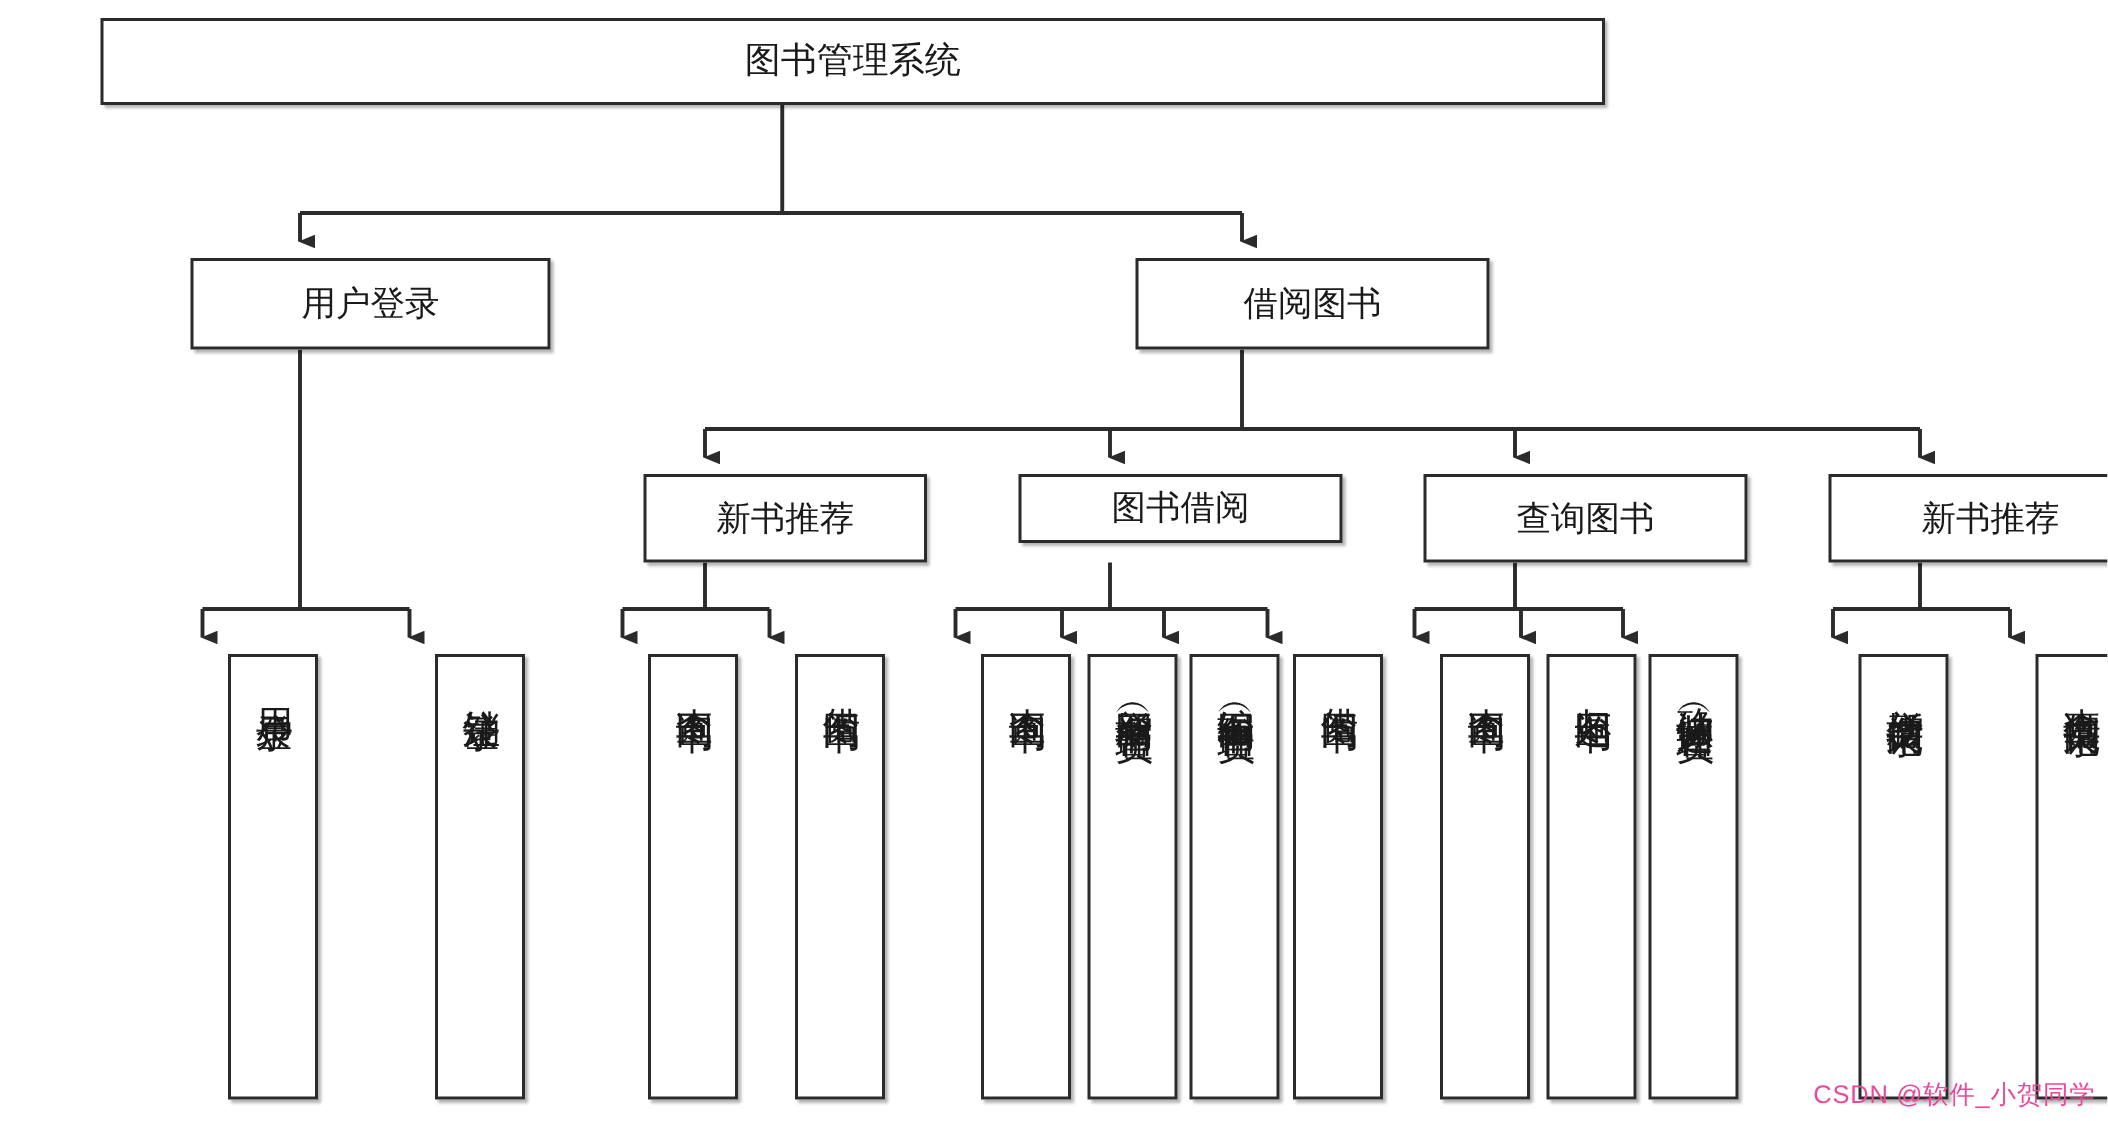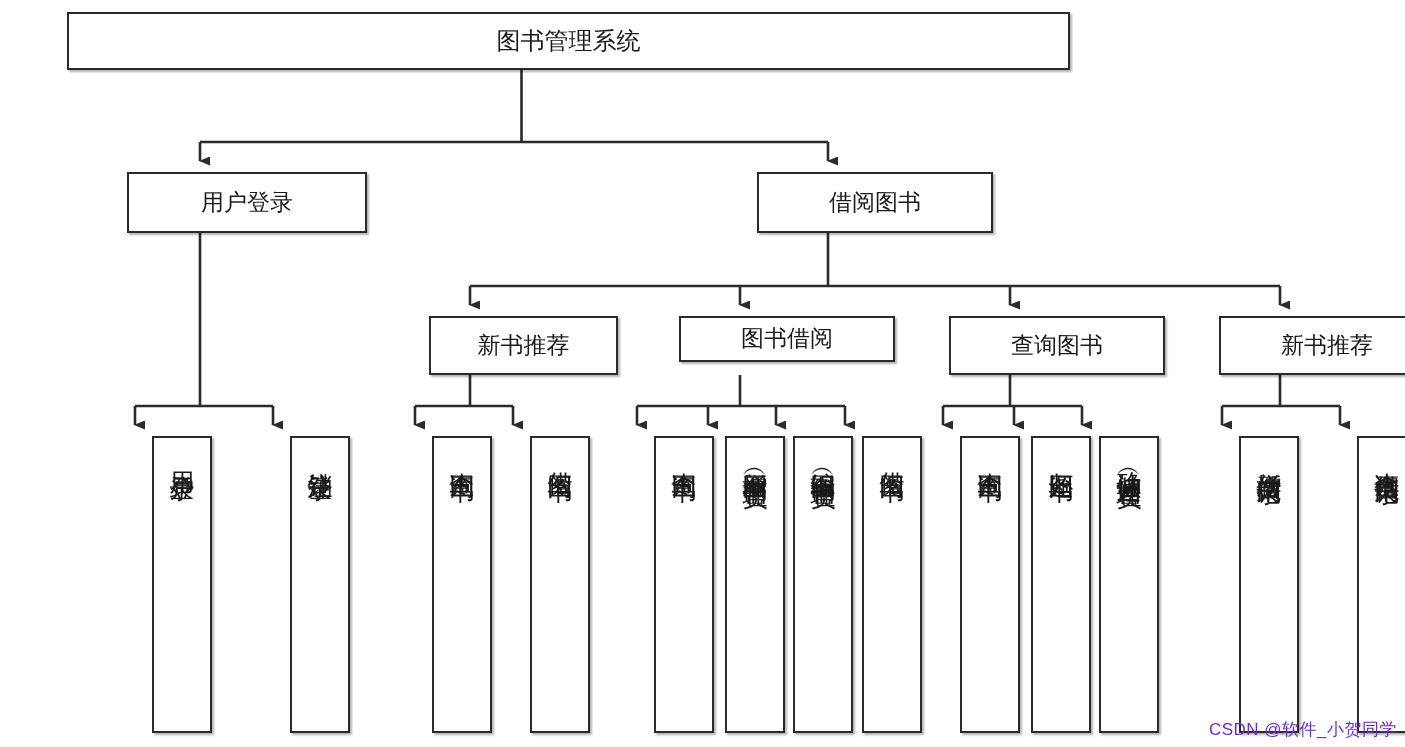--- a/index.html
+++ b/index.html
@@ -59,21 +59,21 @@
     text-orientation: upright;
     font-size: 25px;
     letter-spacing: 2px;
     line-height: 1;
   }
   .watermark {
     position: absolute;
     right: 8px;
     bottom: 6px;
     font-size: 17px;
-    color: #6d28d9;
+    color: #ec4899;
     letter-spacing: 0.5px;
     z-index: 5;
     white-space: nowrap;
   }
 </style>
 </head>
 <body>
 
 <div id="canvas">
 

